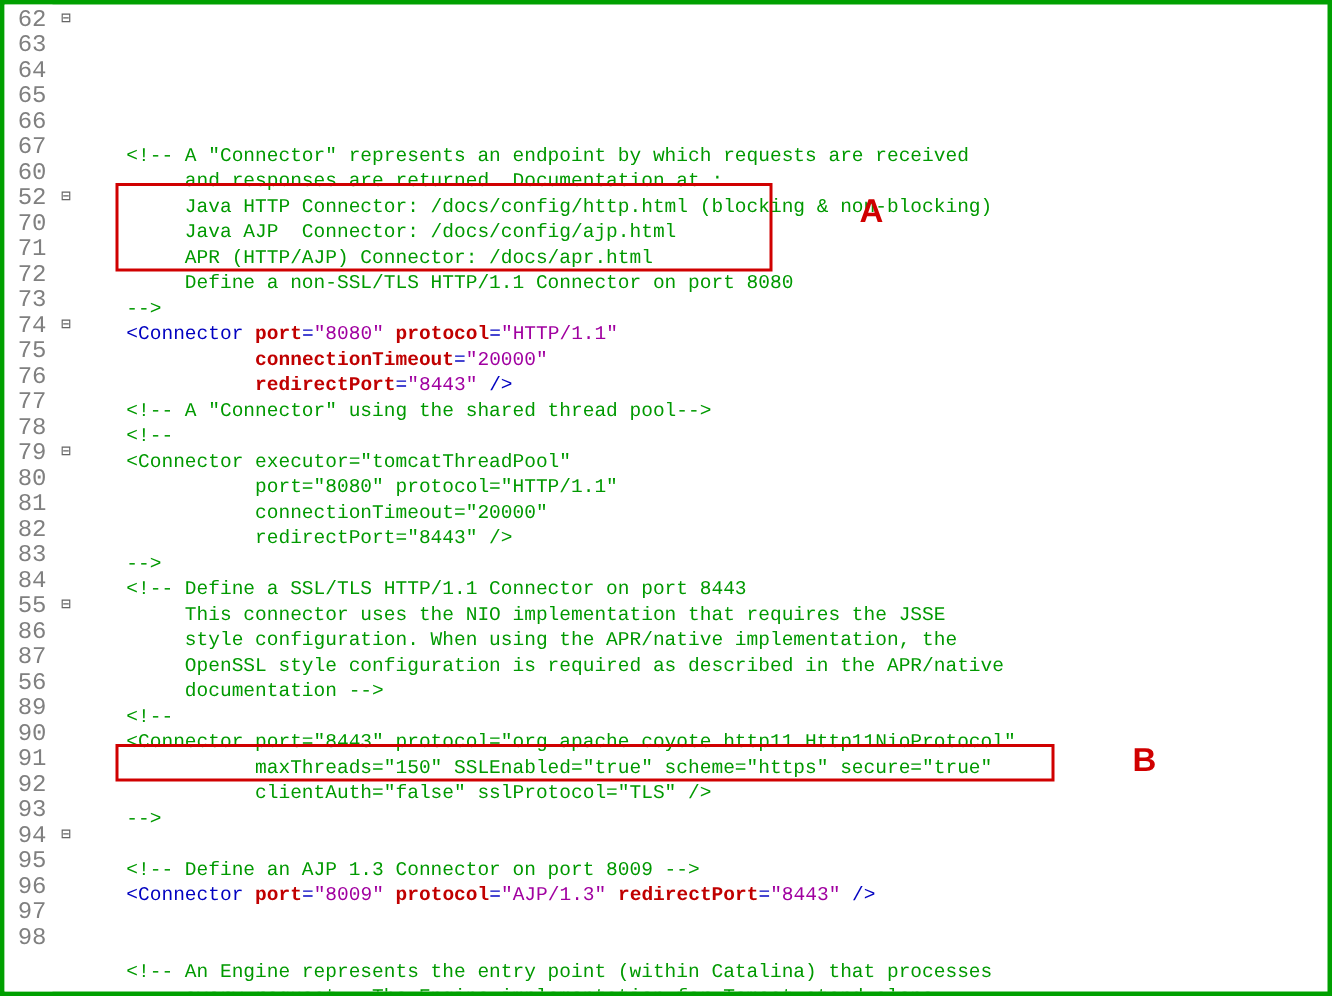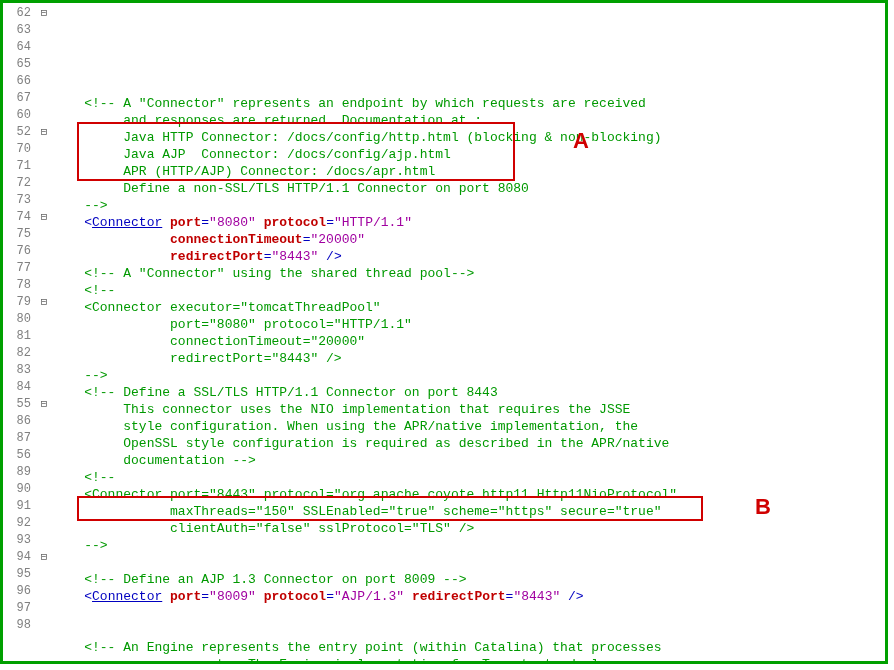--- a/index.html
+++ b/index.html
@@ -26,21 +26,21 @@
     background: #ffffff;
     padding-top: 2px;
     flex-shrink: 0;
   }
   .gutter .ln {
     height: 17px;
     line-height: 17px;
     text-align: right;
     padding-right: 4px;
     color: #808080;
-    font-size: 12px;
+    font-size: 16px;
     display: flex;
     justify-content: flex-end;
     align-items: center;
   }
   .foldcol {
     width: 18px;
     padding-top: 2px;
     flex-shrink: 0;
   }
   .foldcol .fc {
@@ -60,21 +60,21 @@
     white-space: pre;
     flex: 1;
     position: relative;
   }
   .lines .l {
     height: 17px;
     line-height: 17px;
     position: relative;
   }
   .c-comment { color: #009900; }
-  .c-tag { color: #0000c0; text-decoration: underline; }
+  .c-tag { color: #0000c0; }
   .c-attr { color: #c00000; font-weight: bold; }
   .c-val { color: #a000a0; }
   .c-punc { color: #0000c0; }
 
   .hlA {
     position: absolute;
     border: 2px solid #d00000;
     z-index: 2;
     pointer-events: none;
   }

